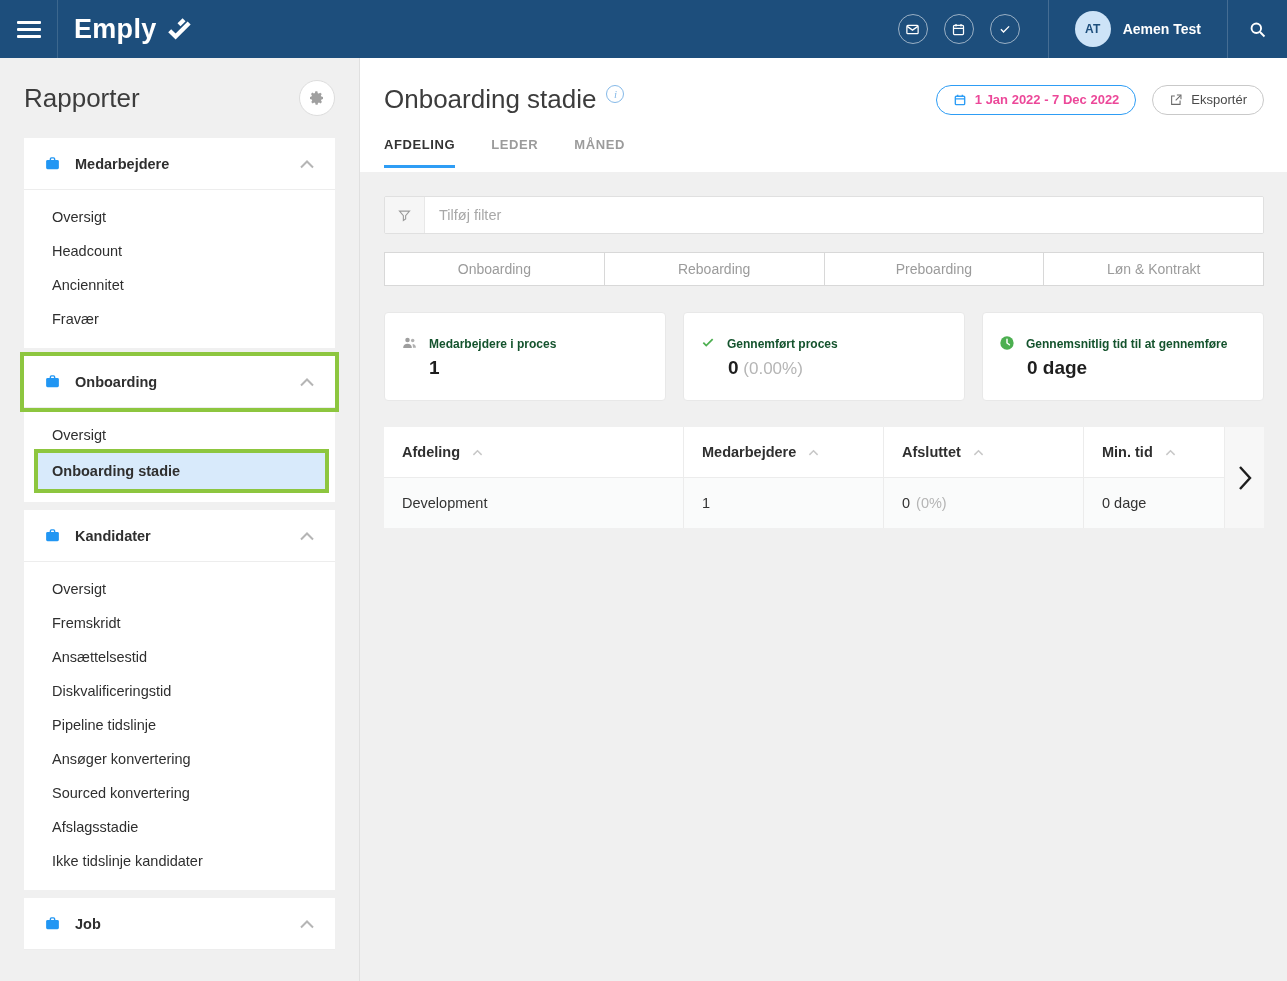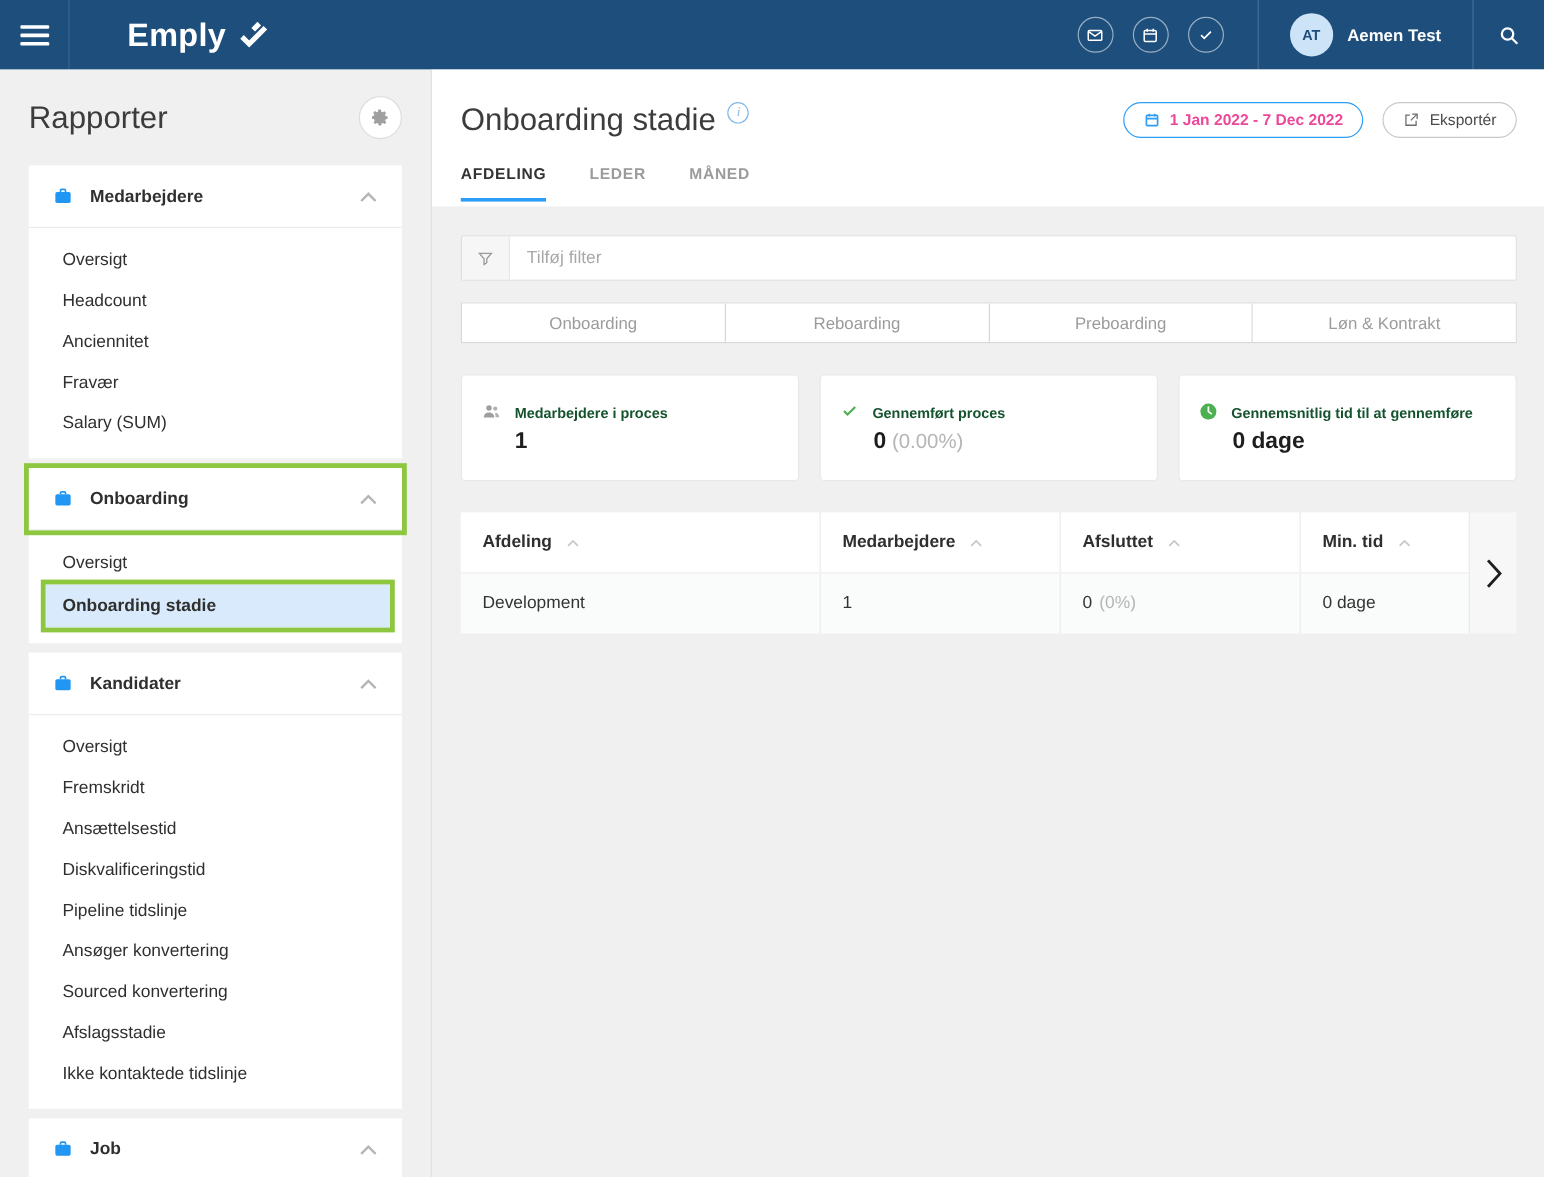--- a/index.html
+++ b/index.html
@@ -8,21 +8,21 @@
     font-family: "Liberation Sans", sans-serif;
     background: #ffffff; color: #333;
   }
   button { font-family: "Liberation Sans", sans-serif; }
 
   
   .navbar { height: 58px; background: #1d4e7c; display: flex; align-items: stretch; justify-content: space-between; color: #fff; }
   .nav-left { display: flex; align-items: center; }
   .hamburger { width: 58px; height: 58px; background: transparent; border: none; border-right: 1px solid rgba(255,255,255,0.14); display: flex; flex-direction: column; gap: 4px; align-items: center; justify-content: center; cursor: pointer; }
   .hamburger .bar { width: 24px; height: 3px; background: #fff; border-radius: 1px; }
-  .brand { display: flex; align-items: center; gap: 9px; margin-left: 48px; cursor: pointer; }
+  .brand { display: flex; align-items: center; gap: 9px; margin-left: 16px; cursor: pointer; }
   .brand-text { font-size: 27px; font-weight: 700; letter-spacing: 0.3px; color: #fff; }
   .nav-right { display: flex; align-items: stretch; }
   .nav-icons { display: flex; align-items: center; gap: 16px; padding-right: 28px; }
   .nav-circle { width: 30px; height: 30px; border-radius: 50%; border: 1px solid rgba(255,255,255,0.55); background: transparent; display: flex; align-items: center; justify-content: center; cursor: pointer; }
   .nav-divider { width: 1px; background: rgba(255,255,255,0.18); }
   .user { display: flex; align-items: center; gap: 12px; padding: 0 26px; cursor: pointer; }
   .avatar { width: 36px; height: 36px; border-radius: 50%; background: #cde3f7; color: #1d4e7c; font-size: 12px; font-weight: 700; display: flex; align-items: center; justify-content: center; }
   .user-name { font-size: 14px; font-weight: 700; color: #fff; }
   .search-area { display: flex; align-items: center; padding: 0 20px; }
   .search-btn { background: none; border: none; cursor: pointer; display: flex; }
@@ -184,21 +184,20 @@
               <svg width="16" height="10" viewBox="0 0 16 10" fill="none" stroke="#b5b5b5" stroke-width="2">
                 <path d="M2 8.5l6-6 6 6"></path>
               </svg>
             </span>
           </div>
           <ul class="sitems">
             <li class="sitem">Oversigt</li>
             <li class="sitem">Headcount</li>
             <li class="sitem">Anciennitet</li>
             <li class="sitem">Fravær</li>
-            <li class="sitem">Salary (SUM)</li>
           </ul>
         </div>
         <div class="side-card">
           <div class="shead annotated">
             <span style="display: flex;">
               <svg width="17" height="17" viewBox="0 0 24 24">
                 <rect x="3" y="7" width="18" height="13" rx="2" fill="#2196f3"></rect>
                 <path d="M9 7V5.5C9 4.7 9.7 4 10.5 4h3c.8 0 1.5.7 1.5 1.5V7" stroke="#2196f3" stroke-width="2" fill="none"></path>
               </svg>
             </span>
@@ -231,21 +230,21 @@
           </div>
           <ul class="sitems">
             <li class="sitem">Oversigt</li>
             <li class="sitem">Fremskridt</li>
             <li class="sitem">Ansættelsestid</li>
             <li class="sitem">Diskvalificeringstid</li>
             <li class="sitem">Pipeline tidslinje</li>
             <li class="sitem">Ansøger konvertering</li>
             <li class="sitem">Sourced konvertering</li>
             <li class="sitem">Afslagsstadie</li>
-            <li class="sitem">Ikke kontaktede tidslinje</li>
+            <li class="sitem">Ikke tidslinje kandidater</li>
           </ul>
         </div>
         <div class="side-card">
           <div class="shead">
             <span style="display: flex;">
               <svg width="17" height="17" viewBox="0 0 24 24">
                 <rect x="3" y="7" width="18" height="13" rx="2" fill="#2196f3"></rect>
                 <path d="M9 7V5.5C9 4.7 9.7 4 10.5 4h3c.8 0 1.5.7 1.5 1.5V7" stroke="#2196f3" stroke-width="2" fill="none"></path>
               </svg>
             </span>

